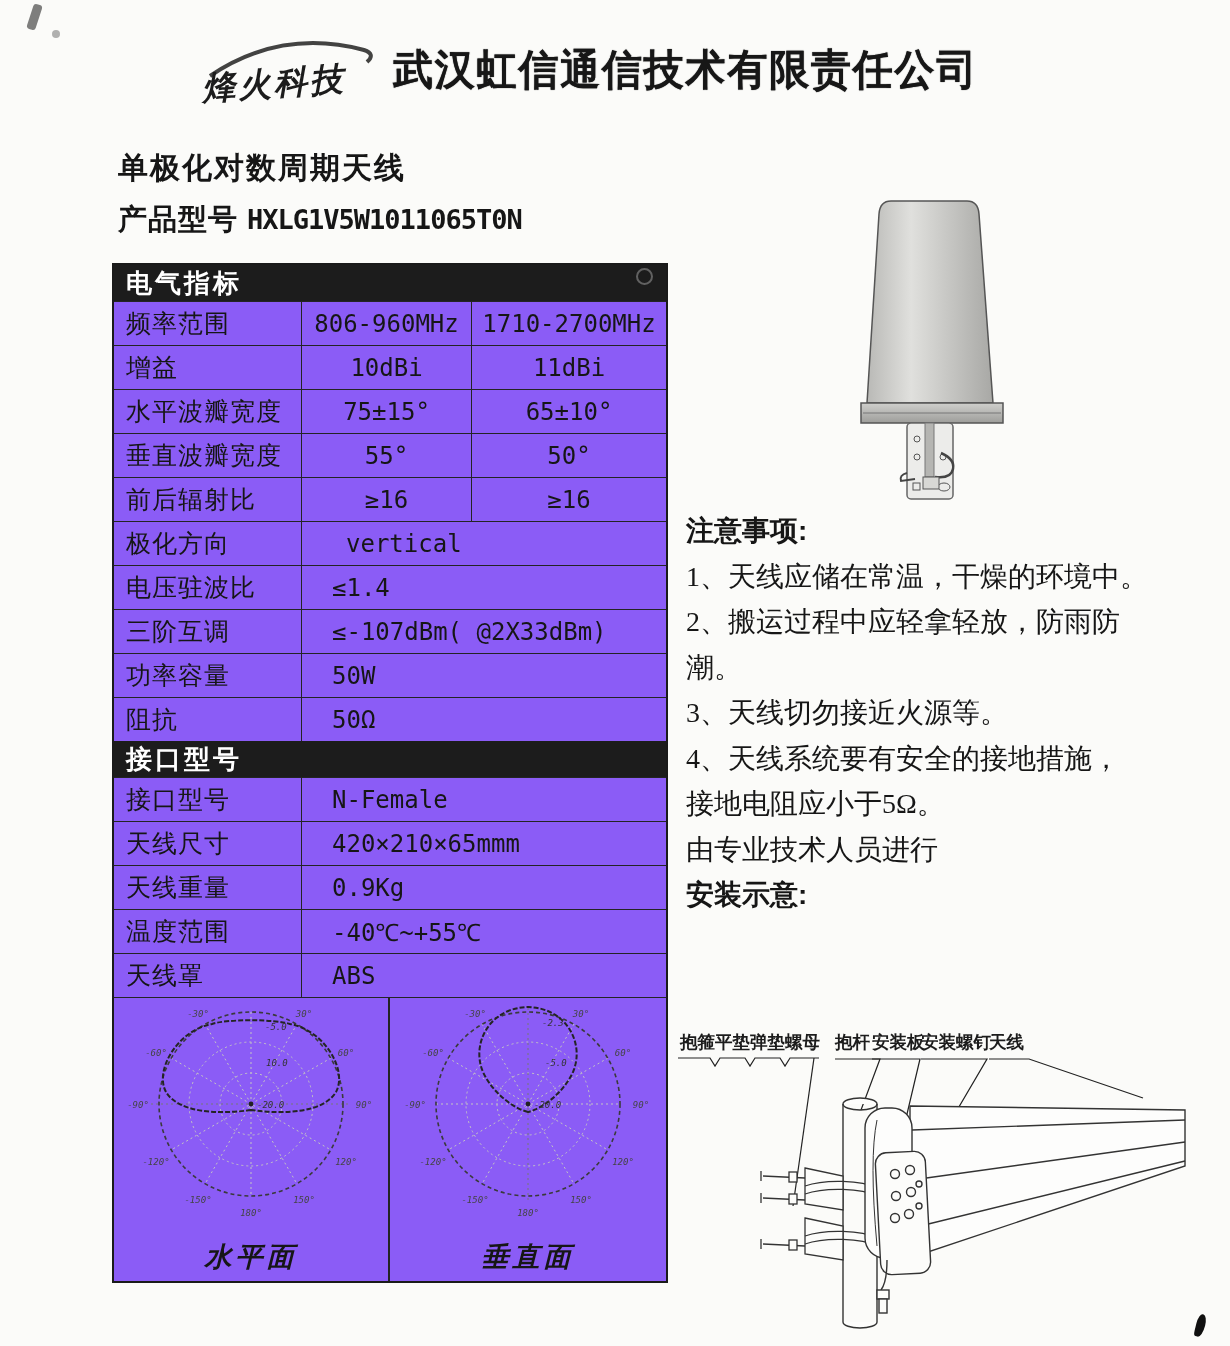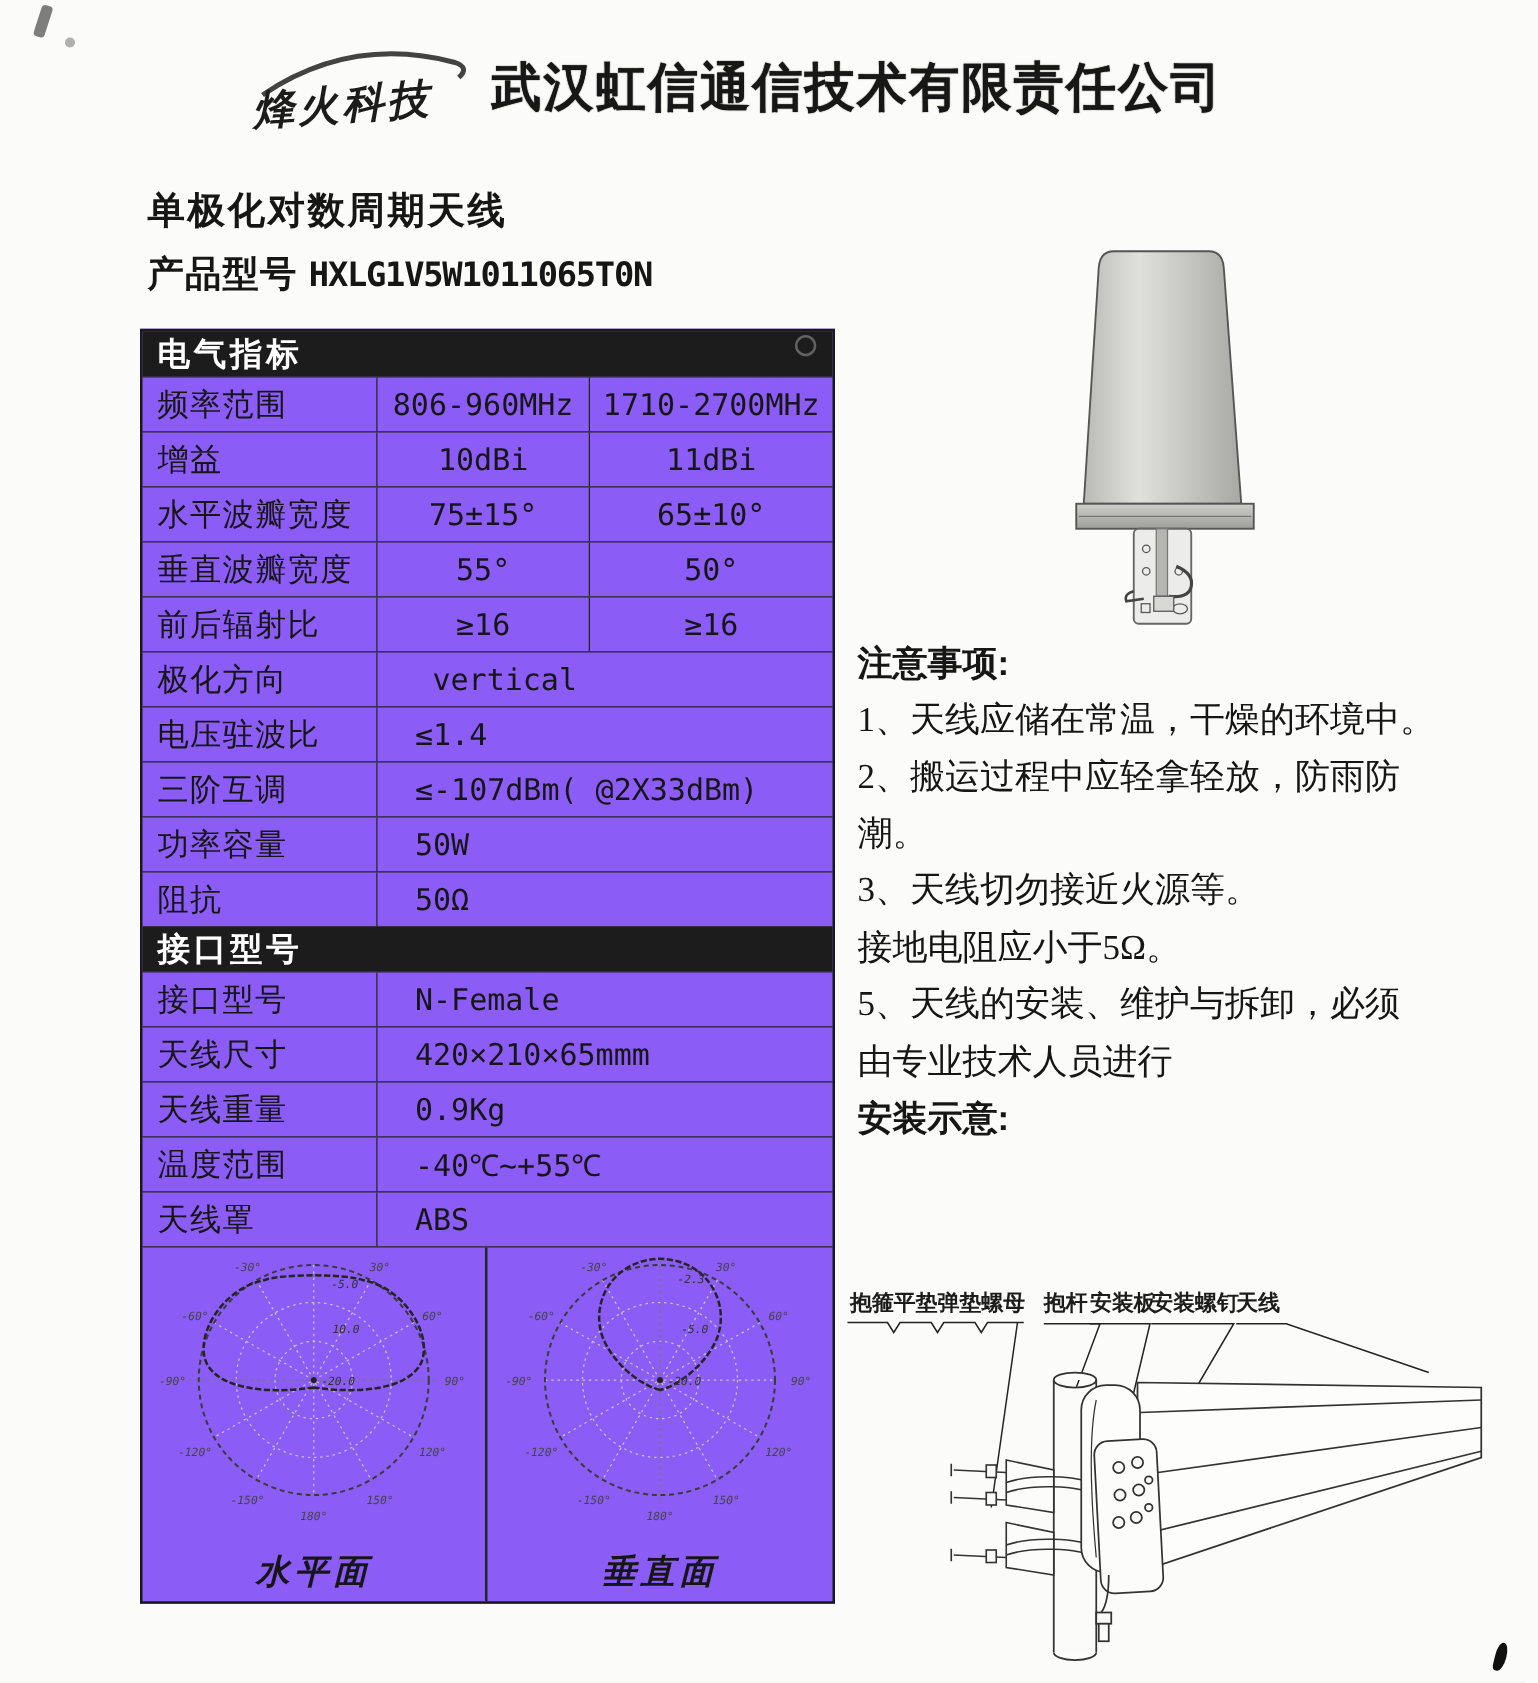--- a/index.html
+++ b/index.html
@@ -249,22 +249,22 @@
     <path d="M62,288 q-8,2 -6,8 l14,-2" fill="none" stroke="#444" stroke-width="2"></path>
     <rect x="78" y="292" width="16" height="12" fill="#d8d8d5" stroke="#555"></rect>
   </svg>
 
   <div class="abs notes">
     <div class="nt">注意事项:</div>
     <div>1、天线应储在常温，干燥的环境中。</div>
     <div>2、搬运过程中应轻拿轻放，防雨防</div>
     <div>潮。</div>
     <div>3、天线切勿接近火源等。</div>
+    <div>4、天线系统要有安全的接地措施，</div>
     <div>接地电阻应小于5Ω。</div>
-    <div>5、天线的安装、维护与拆卸，必须</div>
     <div>由专业技术人员进行</div>
     <div class="inst">安装示意:</div>
   </div>
 
   <svg class="abs" style="left:665px;top:1018px;" width="565" height="328" viewBox="0 0 565 328">
     <g font-size="17.5" fill="#1c1c1c" class="cjk" font-weight="bold">
       <text x="15" y="30">抱箍</text>
       <text x="50" y="30">平垫</text>
       <text x="85" y="30">弹垫</text>
       <text x="120" y="30">螺母</text>

